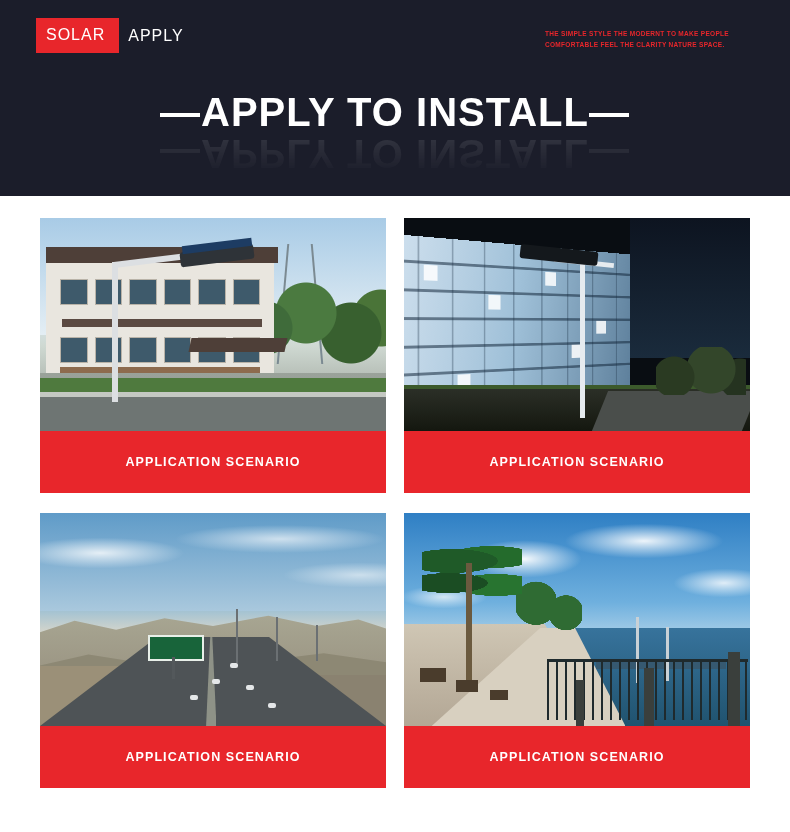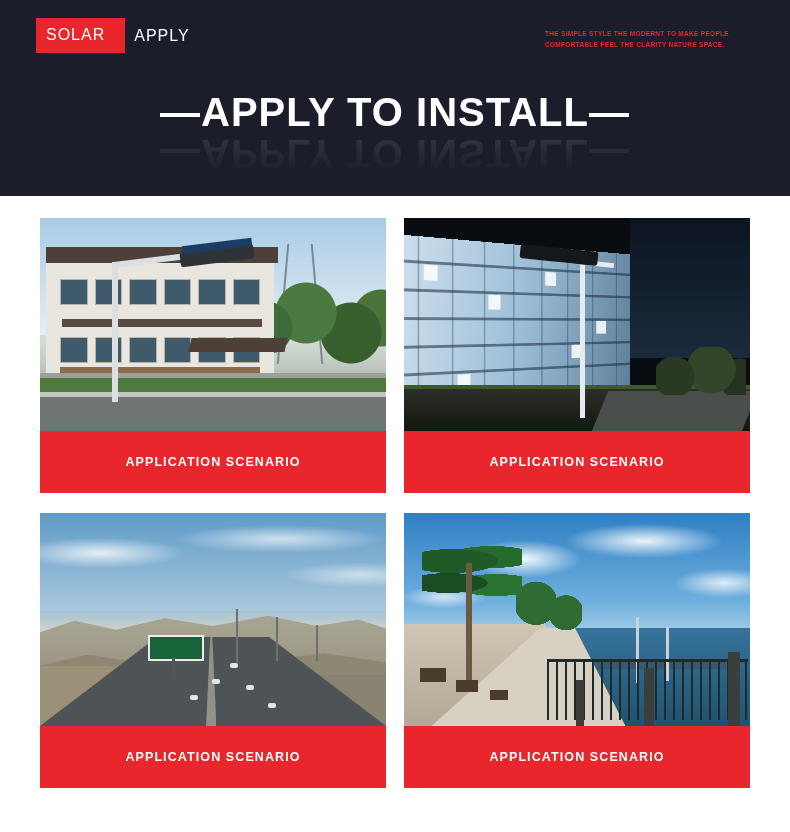--- a/index.html
+++ b/index.html
@@ -33,21 +33,21 @@
     left: 36px;
     top: 18px;
     display: flex;
     align-items: center;
   }
   .logo-badge {
     background: #e8262b;
     color: #ffffff;
     font-size: 16px;
     letter-spacing: 1px;
-    padding: 9px 20px 10px 10px;
+    padding: 9px 14px 10px 10px;
     line-height: 1;
   }
   .logo-rest {
     color: #ffffff;
     font-size: 16px;
     letter-spacing: 1px;
     margin-left: 9px;
     line-height: 1;
   }
   .tagline {

